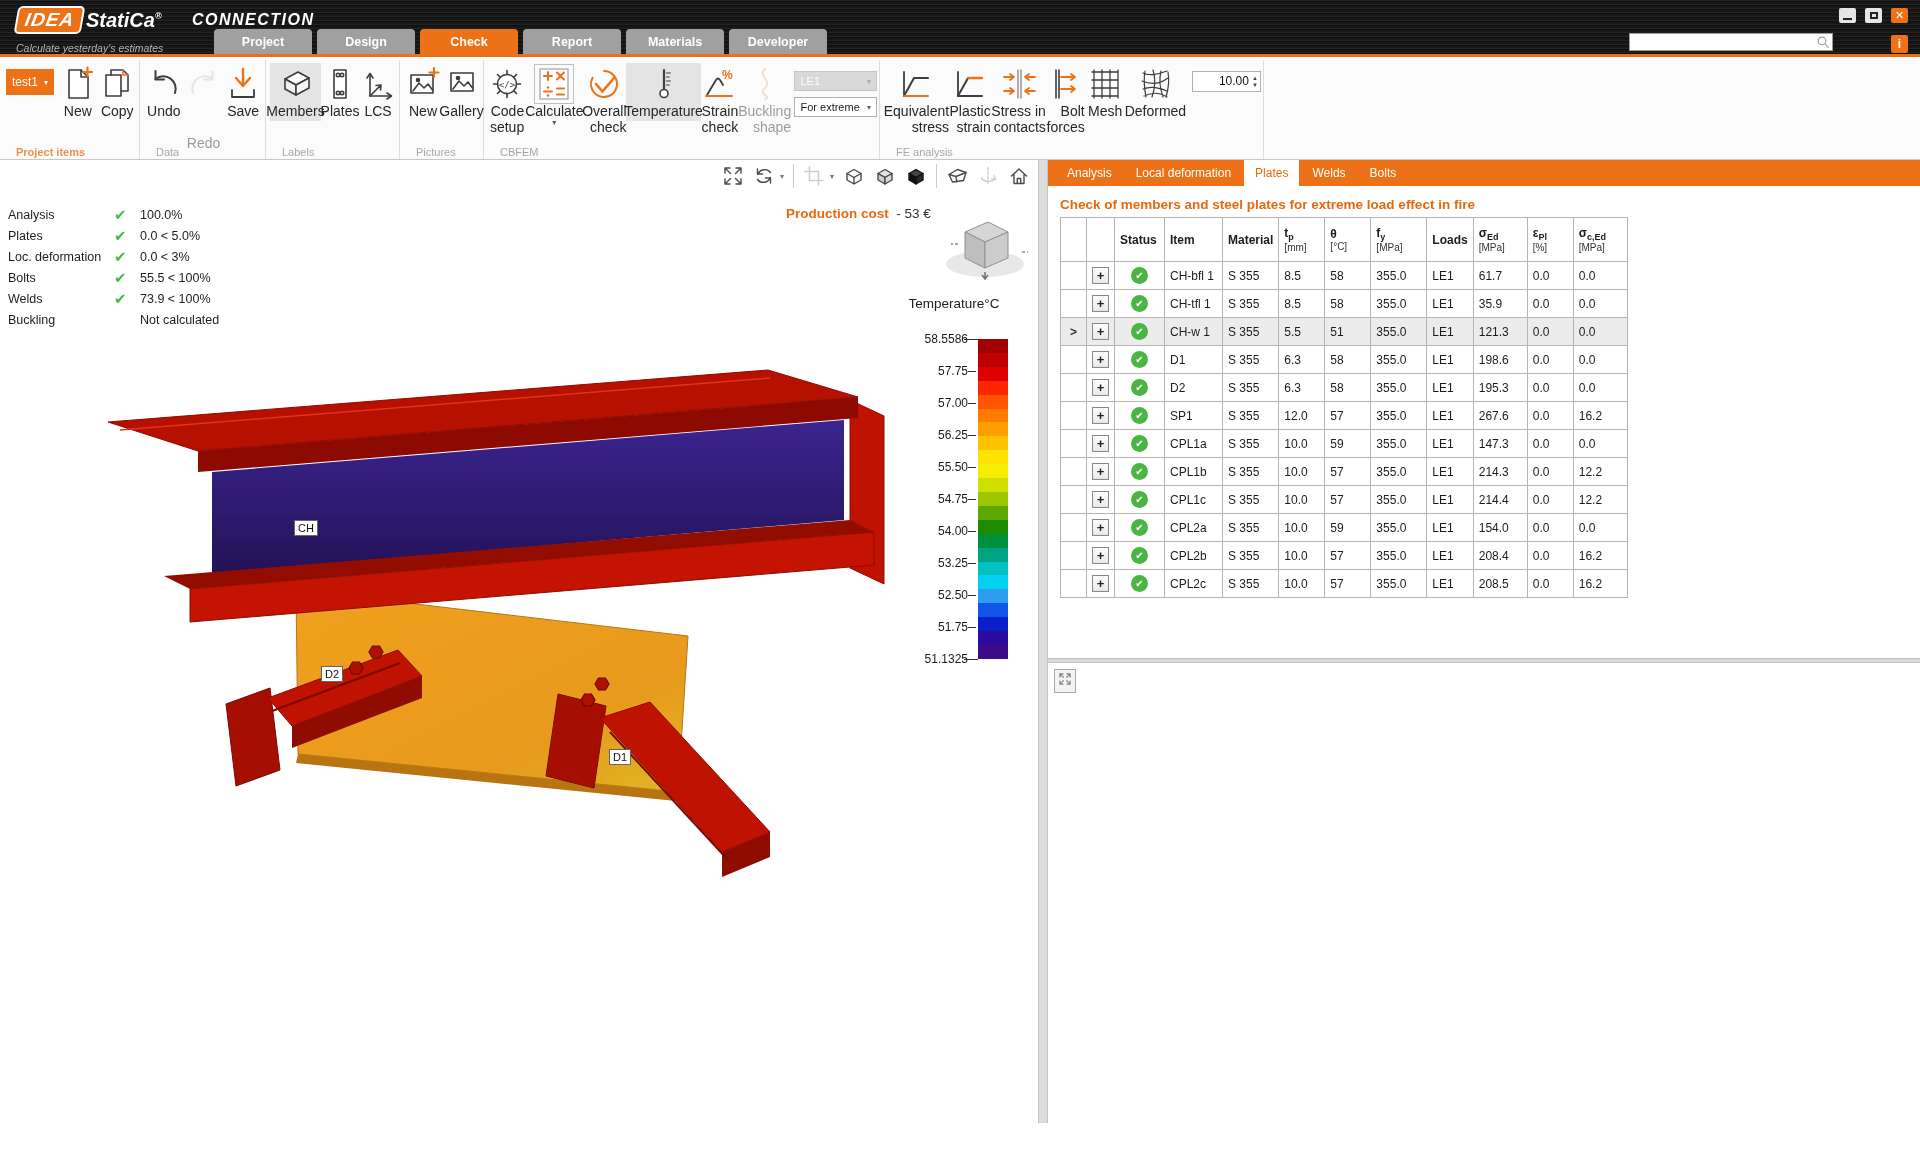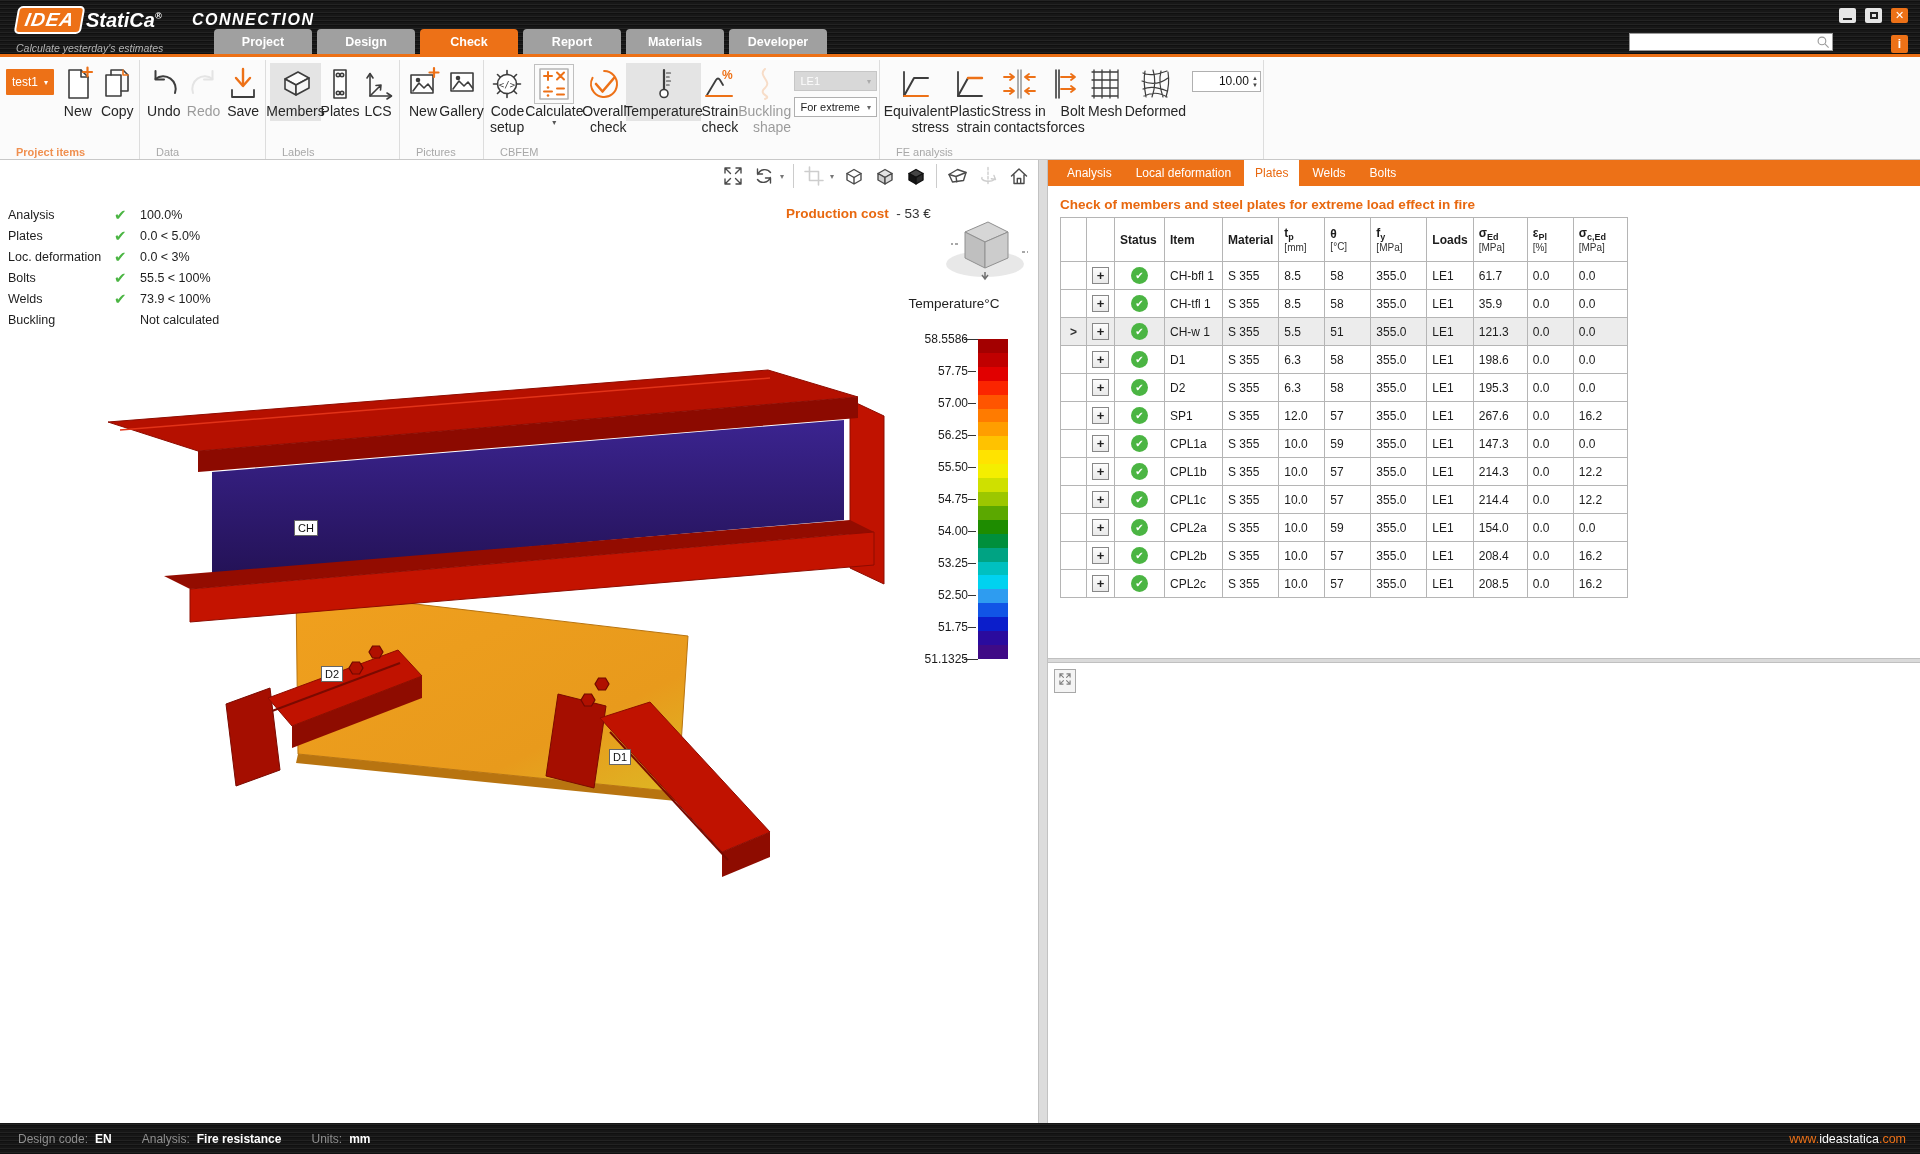--- a/index.html
+++ b/index.html
@@ -198,21 +198,21 @@
         <div class="rbtns">
           <button class="rbtn" style="border: none; background: transparent; font: inherit;">
             <span class="ricon"><svg viewBox="0 0 38 38" fill="none" stroke="#3d3d3d" stroke-width="1.6" stroke-linecap="round" stroke-linejoin="round">
                 <path d="M30 28a12.5 12.5 0 0 0-19.5-14" stroke-width="2"></path>
                 <path d="M10.5 6v8.5H19" stroke-width="2"></path>
               </svg></span>
             <span class="blab">
               <div>Undo</div>
             </span>
           </button>
-          <button class="rbtn disabled" style="border: none; background: transparent; font: inherit;">
+          <button class="rbtn disabled" style="border: none; background: transparent; font: inherit; gap: 32px;">
             <span class="ricon"><svg viewBox="0 0 38 38" fill="none" stroke="#3d3d3d" stroke-width="1.6" stroke-linecap="round" stroke-linejoin="round">
                 <path d="M8 28a12.5 12.5 0 0 1 19.5-14" stroke="#c9c9c9" stroke-width="2"></path>
                 <path d="M27.5 6v8.5H19" stroke="#c9c9c9" stroke-width="2"></path>
               </svg></span>
             <span class="blab">
               <div>Redo</div>
             </span>
           </button>
           <button class="rbtn" style="border: none; background: transparent; font: inherit;">
             <span class="ricon"><svg viewBox="0 0 38 38" fill="none" stroke="#3d3d3d" stroke-width="1.6" stroke-linecap="round" stroke-linejoin="round">
@@ -845,21 +845,13 @@
         </table>
       <div class="rp-divider"></div>
       <div class="rp-expand">
         <span><svg viewBox="0 0 22 22" fill="none" stroke="#808080" stroke-width="1.8" stroke-linecap="round">
               <path d="M8 3H3v5M3 3l5.5 5.5M14 3h5v5M19 3l-5.5 5.5M19 14v5h-5M19 19l-5.5-5.5M3 14v5h5M3 19l5.5-5.5"></path>
             </svg></span>
       </div>
     </div>
   </div>
 
-  <div class="statusbar">
-    <span class="sb-item"><span class="sb-label">Design code:</span><span class="sb-val">EN</span></span>
-      <span class="sb-item"><span class="sb-label">Analysis:</span><span class="sb-val">Fire resistance</span></span>
-      <span class="sb-item"><span class="sb-label">Units:</span><span class="sb-val">mm</span></span>
-      <span class="sb-site">
-      <span class="o">www.</span><span class="w">ideastatica</span><span class="o">.com</span>
-    </span>
-  </div>
 </div>
 
 </body></html>

